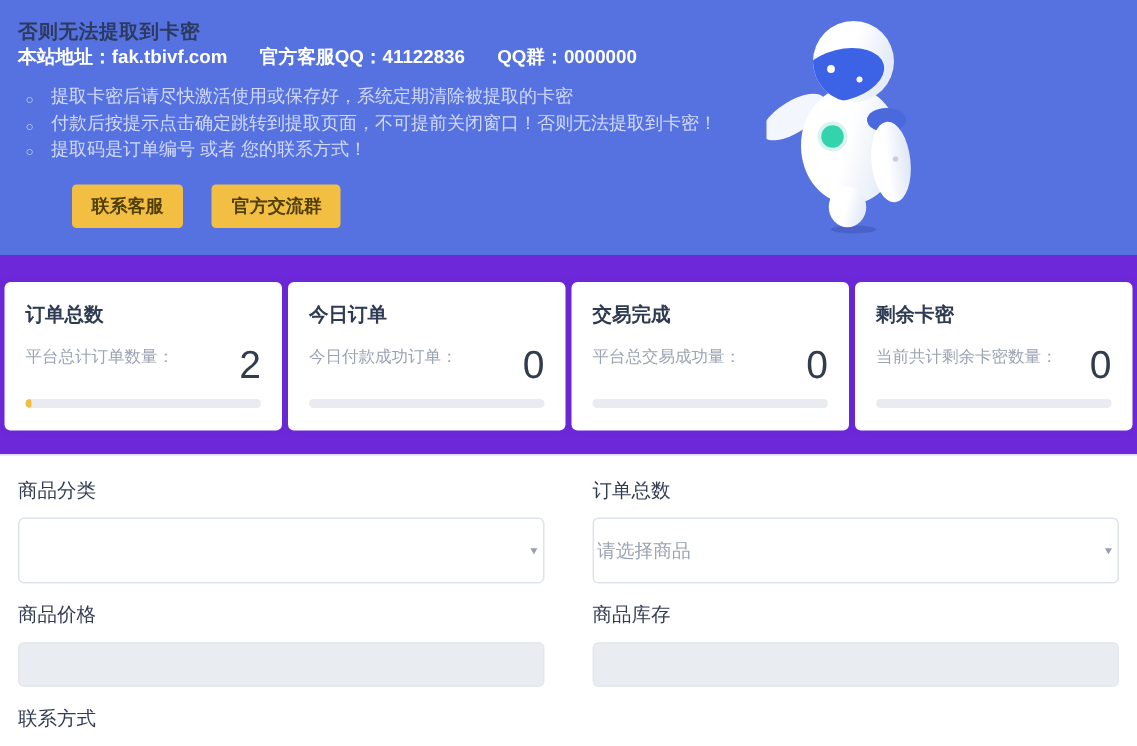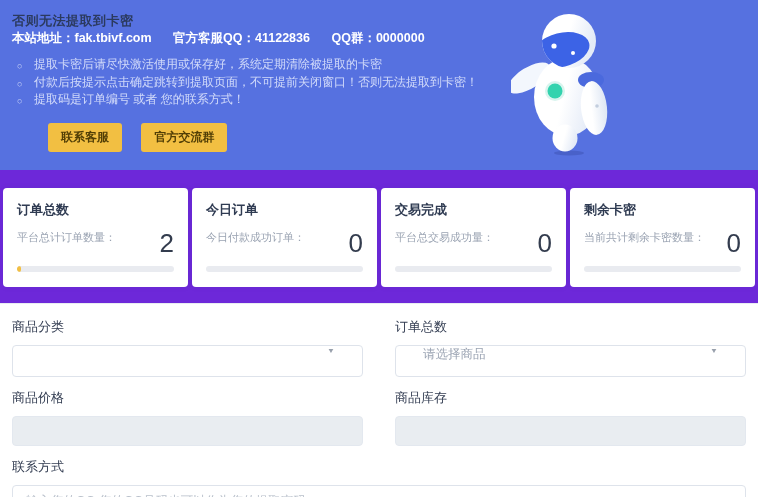--- a/index.html
+++ b/index.html
@@ -94,28 +94,28 @@
 
   
   .form-section {
     background: #ffffff;
     border-top: 1px solid #e8ecf2;
     padding: 2px 12px 0;
   }
   .grid2 { display: grid; grid-template-columns: 1fr 1fr; column-gap: 32px; }
   .flabel { font-size: 13px; color: #333d52; margin: 12px 0 9px; }
   .select {
-    height: 32px;
+    height: 44px;
     border: 1px solid #dee3eb;
     border-radius: 4px;
     background: #fff;
     display: flex;
-    align-items: flex-start;
+    align-items: center;
     justify-content: space-between;
-    padding: 0 27px;
+    padding: 0 2px;
     cursor: pointer;
   }
   .select .sel-text { font-size: 12.5px; color: #9aa3b2; }
   .select .arrow { font-size: 8px; color: #98a0ac; transform: scaleY(.85); }
   .ginput {
     height: 30px;
     background: #e9edf1;
     border: 1px solid #e3e8ef;
     border-radius: 4px;
   }

